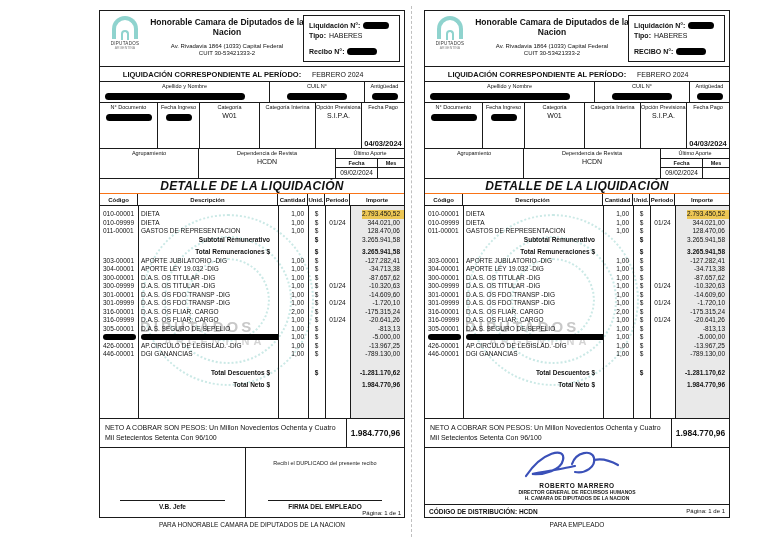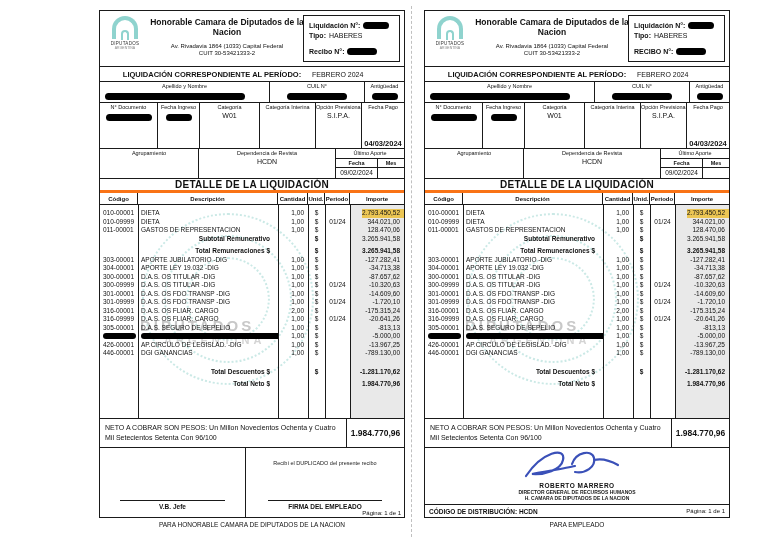--- a/index.html
+++ b/index.html
@@ -53,22 +53,22 @@
   .icell .blob{display:block;margin:3px auto 0;}
   .blob-w140{width:140px;margin:3px auto 0 5px !important;}
   .blob-w60{width:60px;}.blob-w26{width:26px;}.blob-w46{width:46px;}
   .ua-grid{display:grid;grid-template-columns:42px 1fr;border-top:1px solid #1a1a1a;margin-top:1px;}
   .ua-c{font-size:5.5px;line-height:8px;}
   .ua-hd{font-weight:bold;border-bottom:1px solid #1a1a1a;}
   .ua-br{border-right:1px solid #1a1a1a;}
   .ua-val{font-size:6.5px;line-height:10px;}
 
   
-  .dt-title{flex:0 0 13px;border-bottom:3px solid #f97316;display:flex;align-items:center;
-        justify-content:center;font-weight:bold;font-size:10px;letter-spacing:.3px;}
+  .dt-title{flex:0 0 13px;border-bottom:1px solid #f97316;display:flex;align-items:center;
+        justify-content:center;font-weight:bold;font-size:12px;letter-spacing:.3px;font-style:italic;}
   .dt-head{flex:0 0 12px;display:grid;grid-template-columns:38px 140px 30px 17px 25px 1fr;
         border-bottom:1px solid #1a1a1a;font-weight:bold;font-size:6px;}
   .dt-head>div{border-right:1px solid #1a1a1a;display:flex;align-items:center;justify-content:center;}
   .dt-head>div:last-child{border-right:none;}
 
   .tbody{flex:1;position:relative;overflow:hidden;}
   .amt-bg{position:absolute;top:0;bottom:0;left:250px;right:0;background:#e9e9e9;z-index:0;}
   .wm{position:absolute;top:0;bottom:0;left:0;width:250px;z-index:1;overflow:hidden;}
   .wm-c{position:absolute;border:2px dotted #cbe9e6;border-radius:50%;}
   .wm-c1{left:42px;top:8px;width:172px;height:172px;}

